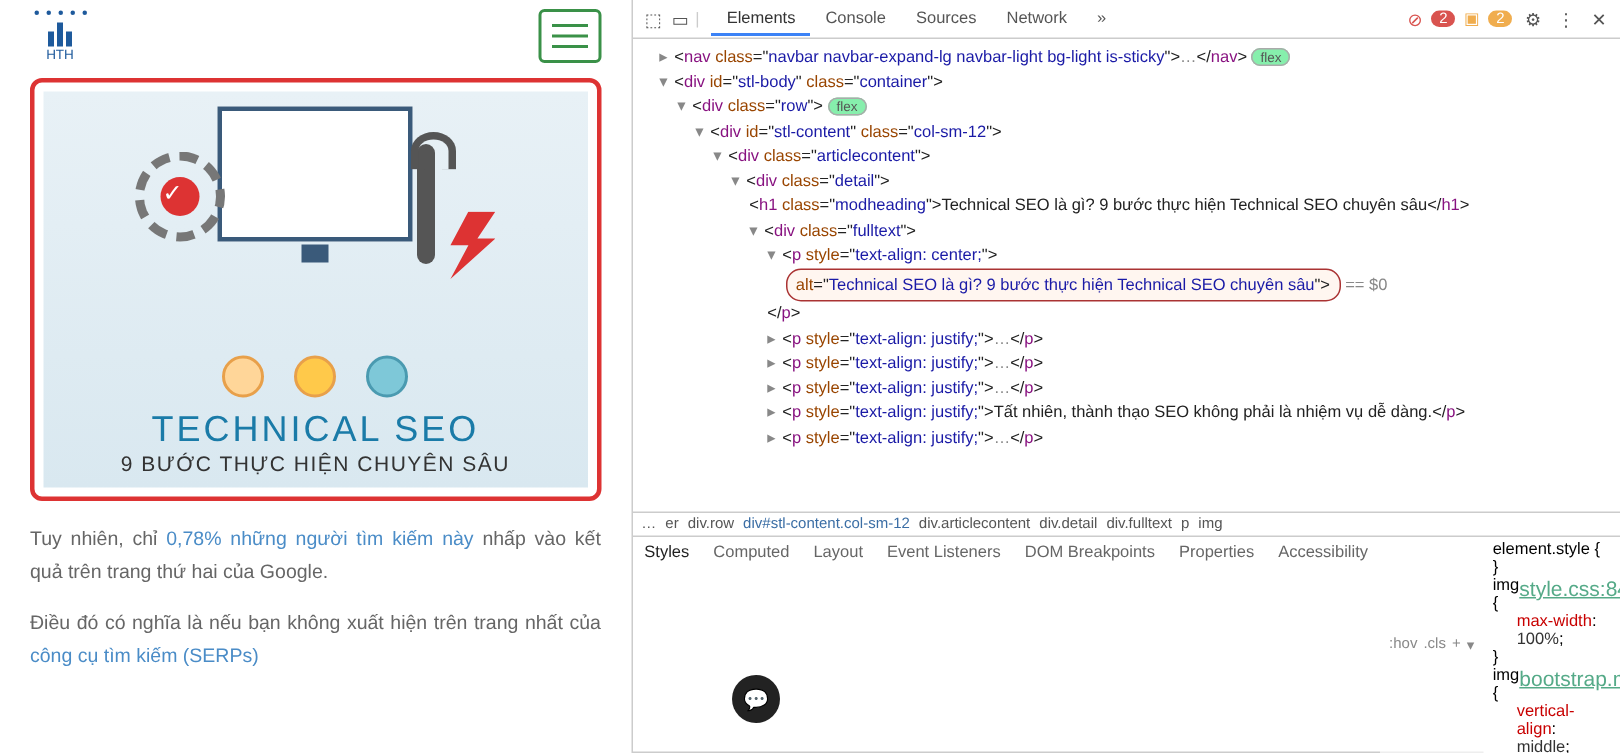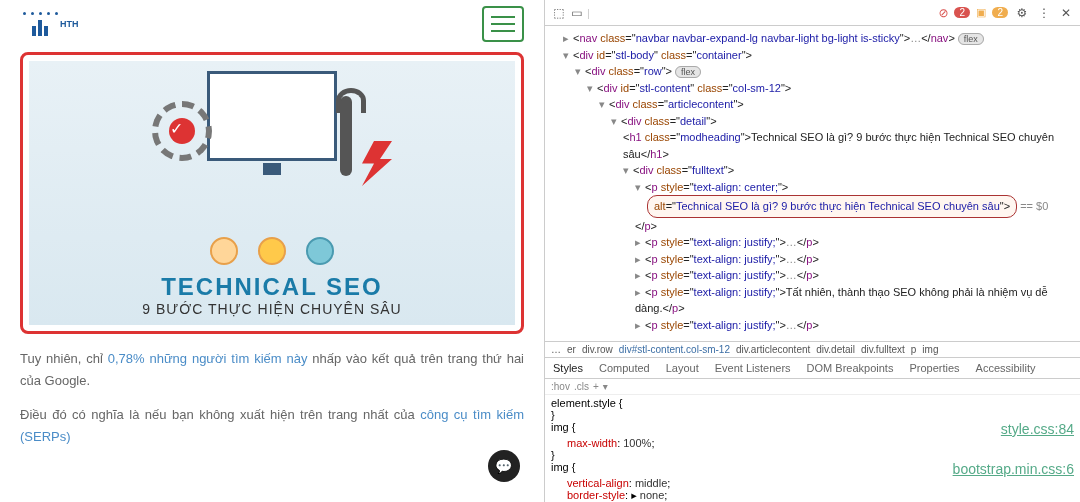--- a/index.html
+++ b/index.html
@@ -1,19 +1,19 @@
 <!DOCTYPE html>
 <html><head>
 <meta charset="utf-8">
 <style>
 *{margin:0;padding:0;box-sizing:border-box;font-family:Arial,sans-serif}
 body{display:flex;width:1080px;height:502px;background:#fff;overflow:hidden}
 .left-pane{width:545px;height:100%;overflow:hidden;padding:0 20px;border-right:1px solid #ccc}
 .header{display:flex;justify-content:space-between;align-items:center;padding:6px 0}
-.logo{display:flex;flex-direction:row;align-items:center;color:#1e5a9c;font-size:9px;font-weight:bold}
+.logo{display:flex;flex-direction:column;align-items:center;color:#1e5a9c;font-size:9px;font-weight:normal}
 .logo-icon{width:40px;height:24px;position:relative;display:flex;justify-content:center;align-items:flex-end}
 .logo-icon span{display:inline-block;width:4px;margin:0 1px;background:#1e5a9c}
 .logo-dots{position:absolute;top:0;width:100%;display:flex;justify-content:space-around}
 .logo-dots i{width:3px;height:3px;background:#1e5a9c;border-radius:50%}
 .hamburger{width:42px;height:36px;border:2px solid #3a9148;border-radius:4px;display:flex;flex-direction:column;justify-content:center;align-items:center;gap:5px;cursor:pointer}
 .hamburger span{width:24px;height:2px;background:#3a9148}
 .hero{border:3px solid #d33;border-radius:8px;padding:6px;margin-top:4px;background:#fff;height:282px;position:relative;overflow:hidden}
 .hero-bg{background:linear-gradient(#e8f1f6,#d9e8f0);height:100%;position:relative;display:flex;flex-direction:column;justify-content:flex-end;align-items:center;padding-bottom:8px}
 .hero-illus{position:absolute;top:10px;left:50%;transform:translateX(-50%);width:280px;height:140px}
 .monitor{position:absolute;left:50%;top:0;transform:translateX(-50%);width:130px;height:90px;border:3px solid #3a5a7a;background:#fff}
@@ -22,51 +22,51 @@
 .gear1::after{content:"";width:26px;height:26px;background:#d33;border-radius:50%;position:relative}
 .tick{position:absolute;left:38px;top:48px;color:#fff;font-size:16px;z-index:2}
 .wrench{position:absolute;right:60px;top:25px;width:12px;height:80px;background:#555;border-radius:6px}
 .wrench::before{content:"";position:absolute;top:-8px;left:-4px;width:20px;height:20px;border:5px solid #555;border-bottom:none;border-radius:50% 50% 0 0}
 .bolt{position:absolute;right:20px;top:70px;width:30px;height:45px;background:#d33;clip-path:polygon(40% 0,100% 0,60% 40%,100% 40%,0 100%,40% 50%,0 50%)}
 .circles{display:flex;gap:20px;margin-bottom:8px;z-index:2}
 .circ{width:28px;height:28px;border-radius:50%;border:2px solid}
 .c1{background:#ffd699;border-color:#e8a04a}
 .c2{background:#ffc94a;border-color:#e8a04a}
 .c3{background:#7ec8d8;border-color:#4a9ab0}
-.hero-title{color:#1a7ba8;font-size:24px;font-weight:bold;letter-spacing:2px;z-index:2}
+.hero-title{color:#1a7ba8;font-size:24px;font-weight:normal;letter-spacing:2px;z-index:2}
 .hero-sub{color:#333;font-size:14px;font-weight:400;letter-spacing:1px;z-index:2}
 .content{font-size:13px;color:#666;line-height:1.7;margin-top:14px}
 .content p{margin-bottom:12px;text-align:justify}
 .content a{color:#4a8cc7;text-decoration:none}
 .chat-bubble{position:absolute;right:560px;bottom:20px;width:32px;height:32px;background:#222;border-radius:50%;display:flex;align-items:center;justify-content:center;color:#fff;font-size:14px}
 
 .devtools{flex:1;height:100%;display:flex;flex-direction:column;background:#fff;font-size:11px;font-family:Menlo,Consolas,monospace}
 .dt-topbar{display:flex;align-items:center;border-bottom:1px solid #ccc;padding:2px 6px;gap:2px;height:26px}
 .dt-icon{width:16px;height:16px;display:inline-flex;align-items:center;justify-content:center;color:#555;cursor:pointer;font-size:12px}
 .dt-tabs{display:flex;gap:0;margin-left:6px}
 .dt-tab{padding:4px 10px;color:#555;cursor:pointer;font-family:Arial}
 .dt-tab.active{color:#333;border-bottom:2px solid #3b82f6}
 .dt-badges{margin-left:auto;display:flex;gap:6px;align-items:center}
 .badge{background:#d9534f;color:#fff;padding:0 5px;border-radius:8px;font-size:10px}
 .badge.warn{background:#f0ad4e}
 .dt-elements{flex:1;overflow:auto;padding:4px 6px;line-height:1.5;color:#222}
 .tag{color:#881280}
 .attr{color:#994500}
 .val{color:#1a1aa6}
-.flex-pill{background:#e5e5e5;border:1px solid #aaa;border-radius:8px;padding:0 5px;font-size:9px;margin-left:3px;color:#555}
+.flex-pill{background:#86efac;border:1px solid #aaa;border-radius:8px;padding:0 5px;font-size:9px;margin-left:3px;color:#555}
 .arrow{color:#888;display:inline-block;width:10px;cursor:pointer}
 .indent1{padding-left:12px}.indent2{padding-left:24px}.indent3{padding-left:36px}.indent4{padding-left:48px}.indent5{padding-left:60px}.indent6{padding-left:72px}.indent7{padding-left:84px}.indent8{padding-left:96px}
 .hl-row{background:#e8f0fe}
 .sel-box{border:1px solid #a33;border-radius:10px;padding:2px 6px;background:#fff6f0;display:inline-block}
 .eq0{color:#888}
 .collapse{color:#888}
 .dt-crumbs{border-top:1px solid #ccc;padding:2px 6px;font-size:10px;display:flex;gap:6px;color:#555;font-family:Arial;align-items:center}
 .dt-crumbs span{white-space:nowrap}
 .crumb-sel{color:#3b6ea5}
-.dt-styles{border-top:1px solid #ccc;display:flex;flex-direction:column;height:145px}
+.dt-styles{border-top:1px solid #ccc;display:flex;flex-direction:row;height:145px}
 .st-tabs{display:flex;gap:0;border-bottom:1px solid #ccc;font-family:Arial;font-size:11px}
 .st-tab{padding:4px 8px;color:#666;cursor:pointer}
 .st-tab.active{color:#222}
 .st-filter{display:flex;padding:2px 6px;border-bottom:1px solid #eee;align-items:center}
 .st-filter input{border:none;outline:none;font-size:11px;flex:1;color:#999}
 .st-filter-right{display:flex;gap:4px;color:#888;font-size:10px;align-items:flex-start}
 .st-body{padding:2px 6px;overflow:auto;flex:1;font-size:11px}
 .rule-head{display:flex;justify-content:space-between}
 .rule-src{color:#888;font-size:14px}
 .rule-src a{color:#5a8;text-decoration:underline}
@@ -129,20 +129,27 @@
   </div>
 </div>
 
 <div class="chat-bubble">💬</div>
 
 <div class="devtools">
   <div class="dt-topbar">
     <span class="dt-icon">⬚</span>
     <span class="dt-icon">▭</span>
     <span style="color:#ccc">|</span>
+    <div class="dt-tabs">
+      <div class="dt-tab active">Elements</div>
+      <div class="dt-tab">Console</div>
+      <div class="dt-tab">Sources</div>
+      <div class="dt-tab">Network</div>
+      <div class="dt-tab">»</div>
+    </div>
     <div class="dt-badges">
       <span style="color:#d9534f;font-size:12px">⊘</span>
         <span class="badge">2</span>
       <span style="color:#f0ad4e;font-size:11px">▣</span>
         <span class="badge warn">2</span>
       <span class="dt-icon">⚙</span>
       <span class="dt-icon">⋮</span>
       <span class="dt-icon">✕</span>
     </div>
   </div>

